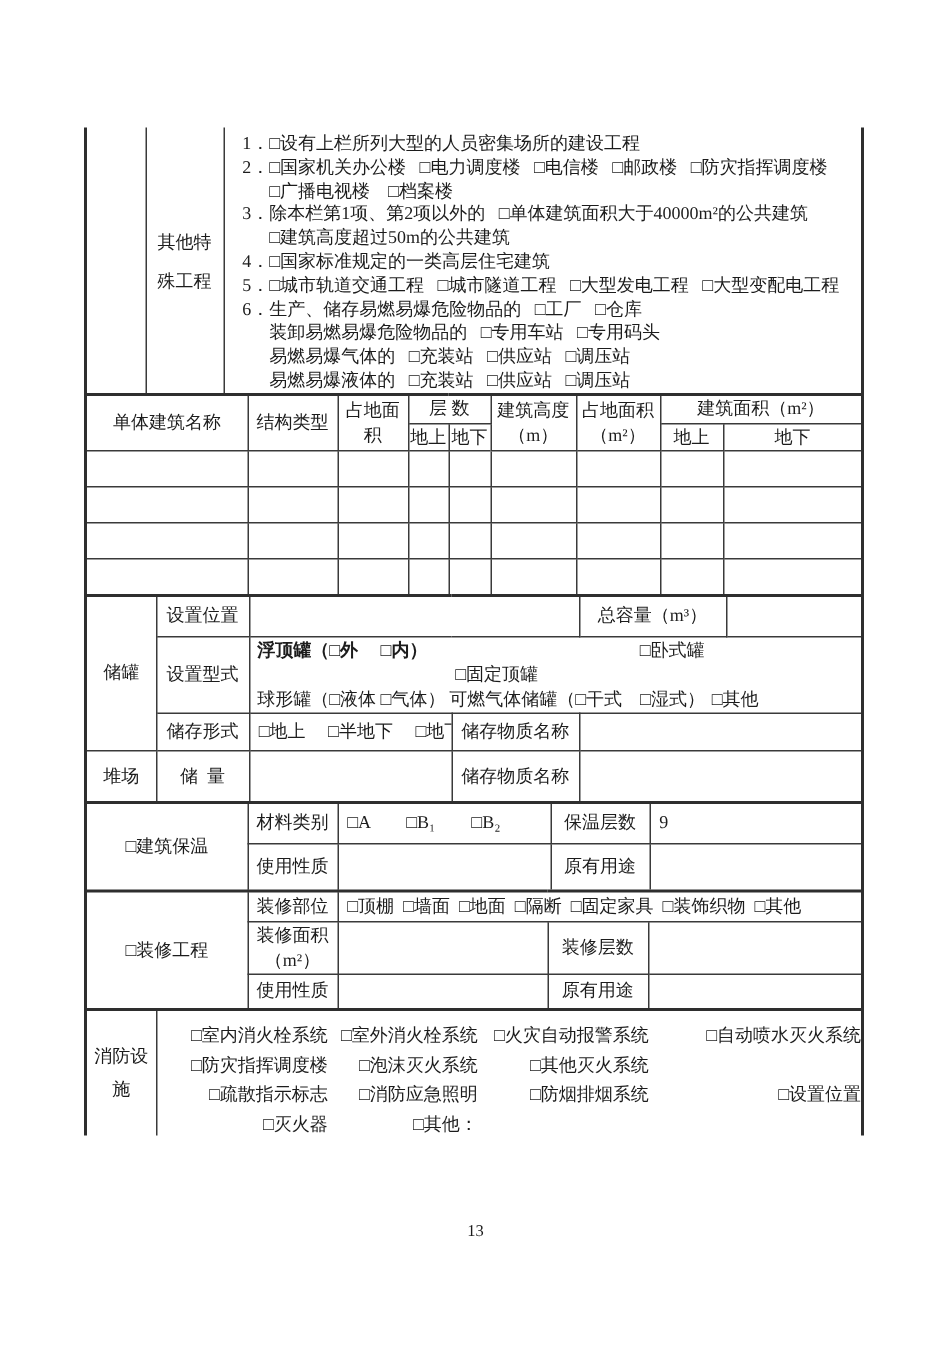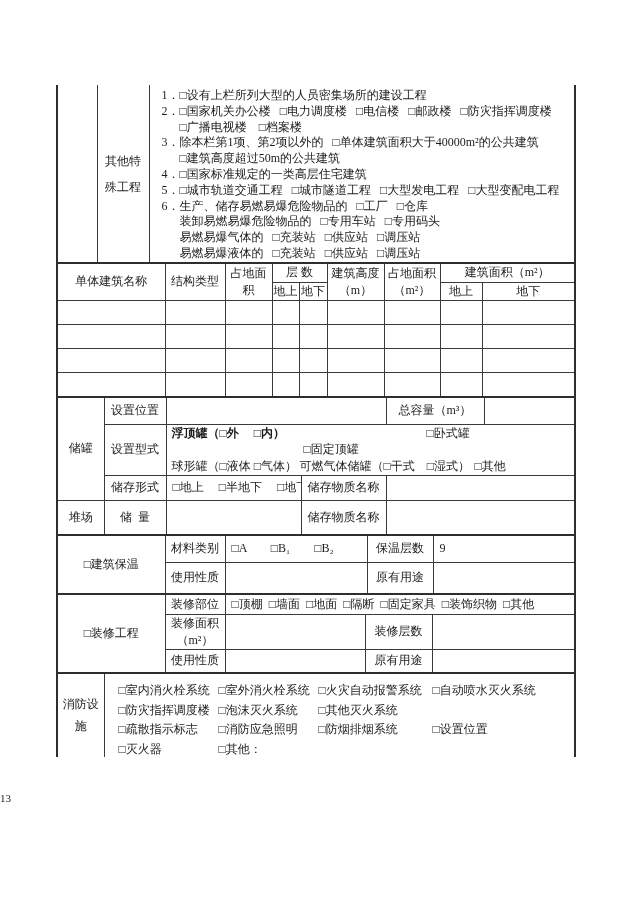--- a/index.html
+++ b/index.html
@@ -25,25 +25,25 @@
   .sp-content { text-align:left; vertical-align:top; padding:3px 2px 0 12px; }
   .sp-line { white-space:pre-wrap; line-height:15.8px; font-size:12px; }
 
   
   .tk-line { display:flex; white-space:pre; line-height:17px; padding-left:5px; text-align:left; }
   .tk1-a { width:132px;font-weight:bold; } .tk1-b { width:123px;margin-top:16px; }
   .tk2-a { width:128px; } .tk2-b { width:175px; }
 
   
   .fire-grid { display:grid; grid-template-columns:100px 100px 114px 1fr;
-    padding:8px 0 0 14px; row-gap:3.5px; text-align:left; }
+    padding:8px 0 0 14px; row-gap:3.5px; text-align:right; }
   .fire-grid span { white-space:pre; line-height:16px; }
 
-  .pagenum { position:absolute; top:792px; left:0; width:100%;
-    text-align:left; font-size:11px; font-family:"Liberation Serif",serif; }
+  .pagenum { position:absolute; top:815px; left:0; width:100%;
+    text-align:center; font-size:11px; font-family:"Liberation Serif",serif; }
 </style>
 </head>
 <body>
 
 <div class="page">
   <div class="sheet">
 
     <table>
       <colgroup>
           <col style="width:39px">

